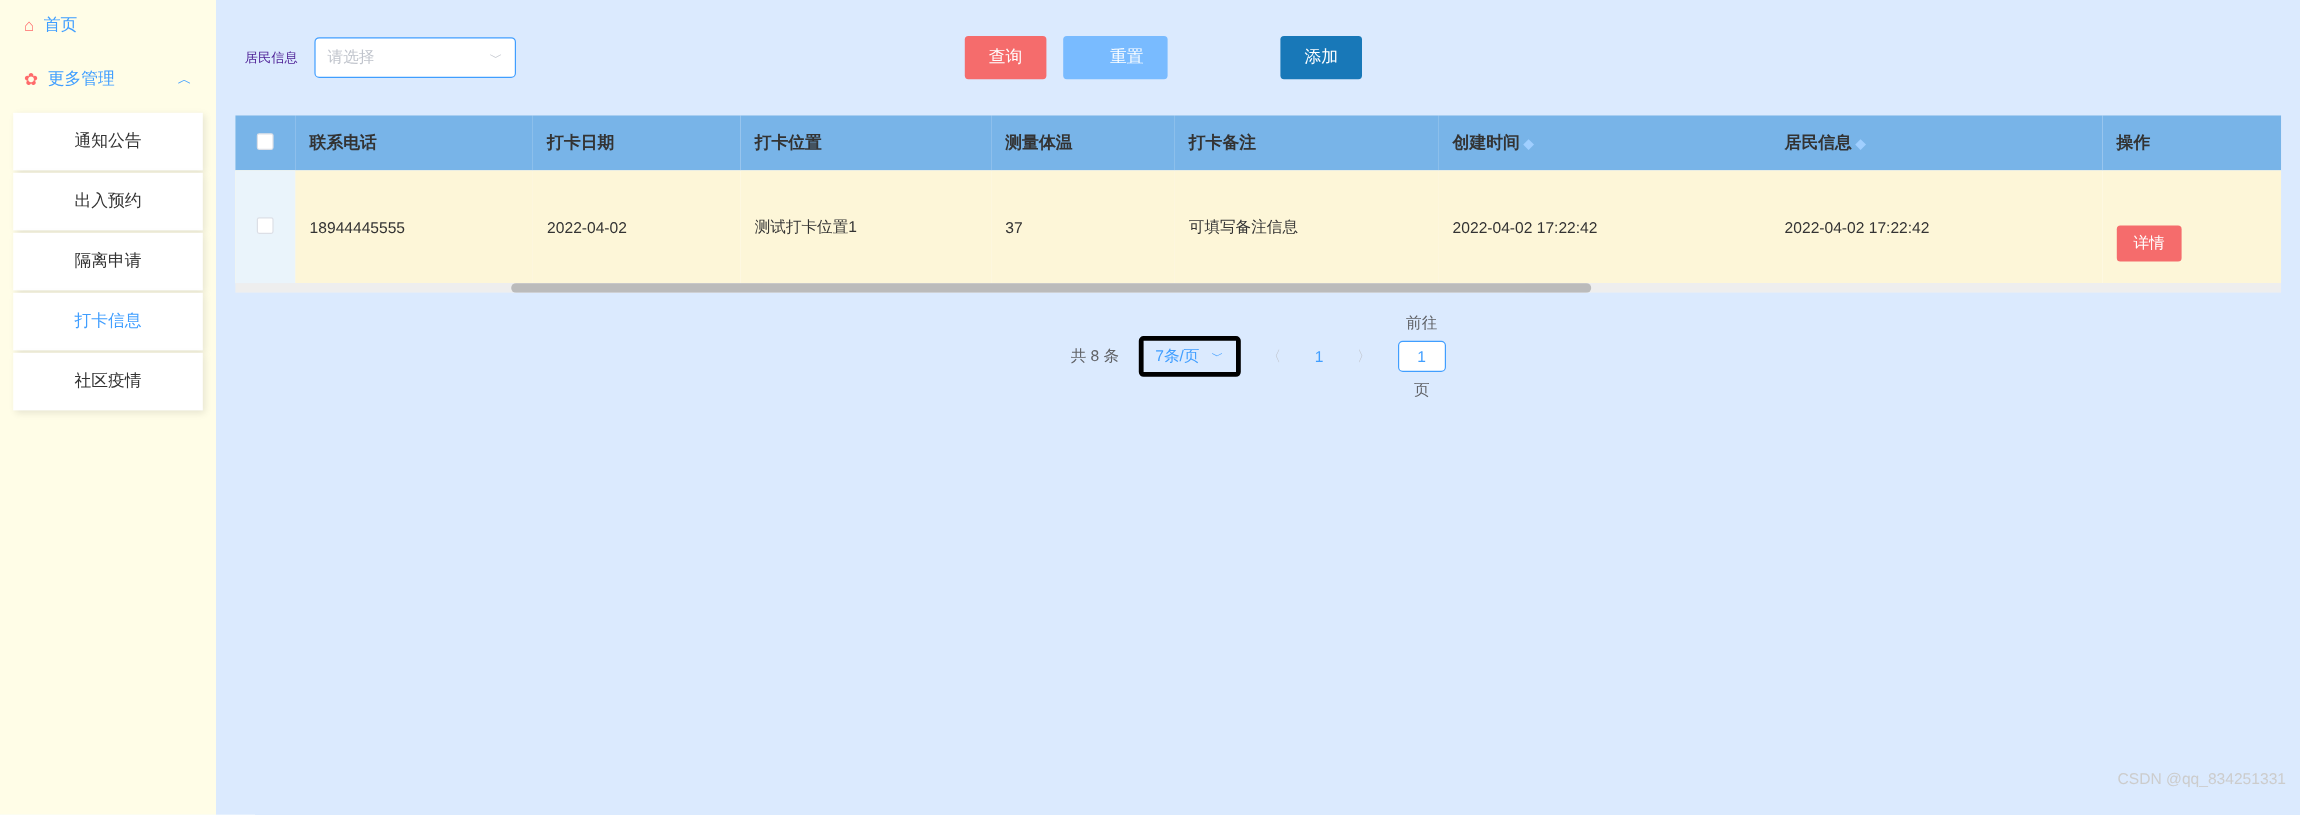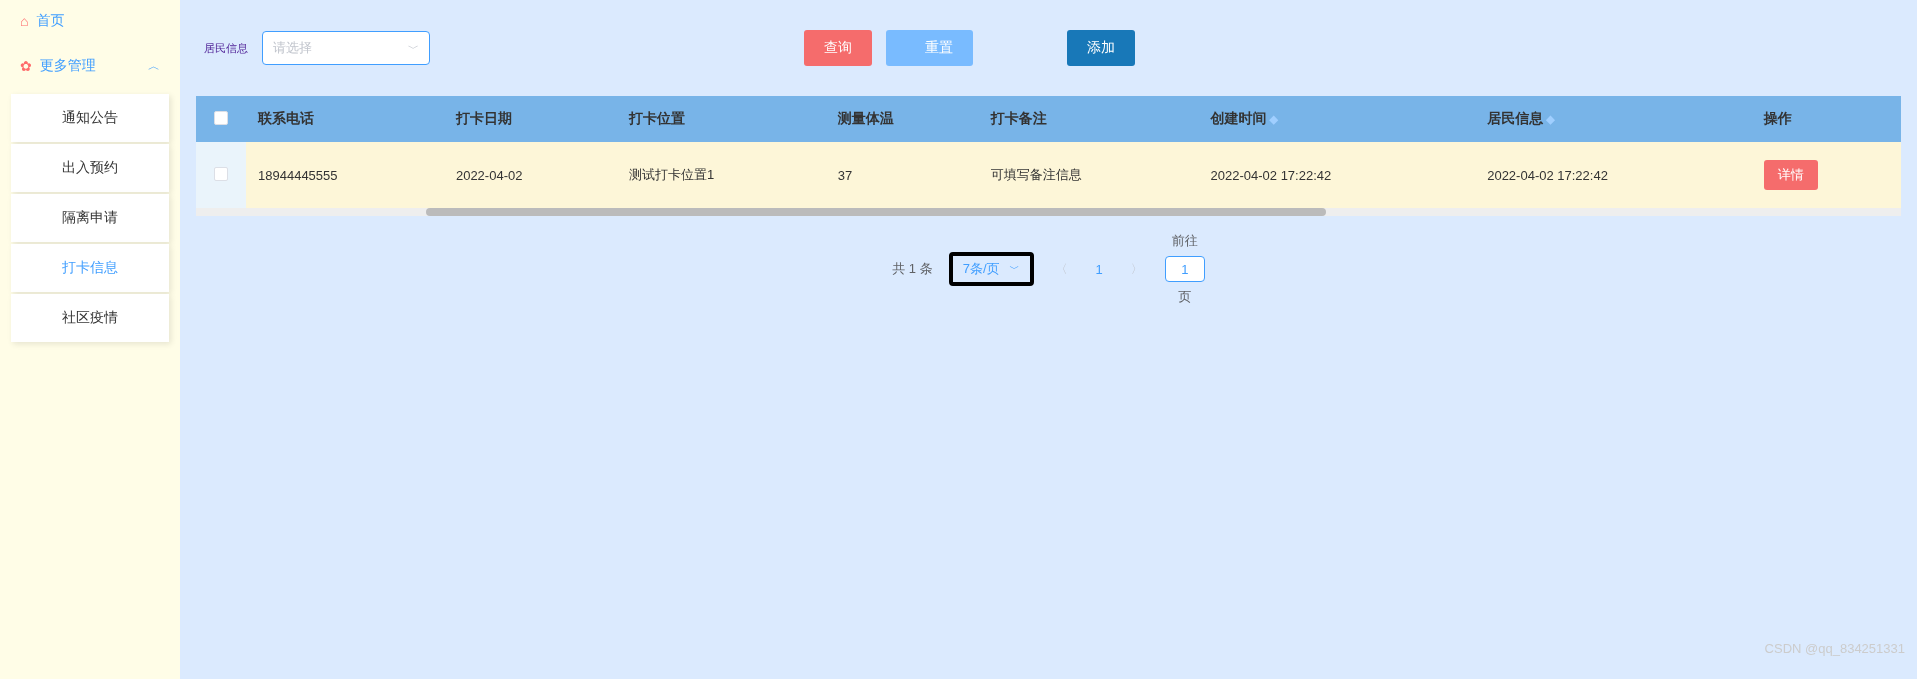--- a/index.html
+++ b/index.html
@@ -34,21 +34,21 @@
     .filter-row { display: flex; align-items: center; gap: 14px; padding: 0 8px 30px; }
     .filter-label { color: #4c1d95; font-size: 11px; }
     .select-box { width: 168px; height: 32px; border: 1px solid #409eff; border-radius: 4px; display: flex; align-items: center; padding: 16px 10px; background: #fff; cursor: pointer; justify-content: space-between; }
     .select-box .placeholder { color: #c0c4cc; font-size: 13px; }
     .select-box .arrow { color: #c0c4cc; font-size: 11px; }
     
     .btn { height: 36px; padding: 0 20px; border: none; border-radius: 3px; color: #fff; font-size: 14px; cursor: pointer; font-family: inherit; }
     .btn-search { background: #f56c6c; margin-left: 360px; }
     .btn-reset { background: #79bbff; padding-left: 39px; }
     .btn-add { background: #1878b8; margin-left: 80px; }
-    .btn-detail { background: #f56c6c; height: 30px; padding: 0 14px; font-size: 13px; }
+    .btn-detail { background: #f56c6c; height: 30px; padding: 0 14px; font-size: 13px; margin-top: 28px; }
     
     .table-wrap { overflow-x: auto; }
     .table { width: 100%; border-collapse: collapse; background: #fff; min-width: 1340px; }
     .table thead th { background: #78b4e8; color: #333; font-weight: 600; padding: 14px 12px; text-align: left; font-size: 14px; }
     .table thead th:first-child { width: 50px; text-align: center; }
     .table tbody td { padding: 18px 12px; font-size: 13px; color: #333; }
     .table tbody tr { background: #fdf6d8; }
     .table tbody td:first-child { text-align: center; background: #eaf4fb; }
     .checkbox { width: 14px; height: 14px; border: 1px solid #dcdfe6; background: #fff; display: inline-block; border-radius: 2px; cursor: pointer; }
     .sort-icon { color: #a0cfff; font-size: 11px; margin-left: 3px; }
@@ -143,21 +143,21 @@
             <td><button class="btn btn-detail">详情</button></td>
           </tr>
         </tbody>
       </table>
       <div class="scroll-track">
         <div class="scroll-thumb"></div>
       </div>
       </div>
 
       <div class="pagination">
-        <span>共 1 条</span>
+        <span>共 8 条</span>
         <div class="page-size">
           <span>7条/页</span>
           <span class="arrow">﹀</span>
         </div>
         <span class="page-arrow">〈</span>
         <span class="page-num">1</span>
         <span class="page-arrow">〉</span>
         <div class="page-jump">
           <span>前往</span>
           <input type="text" value="1" style="">

